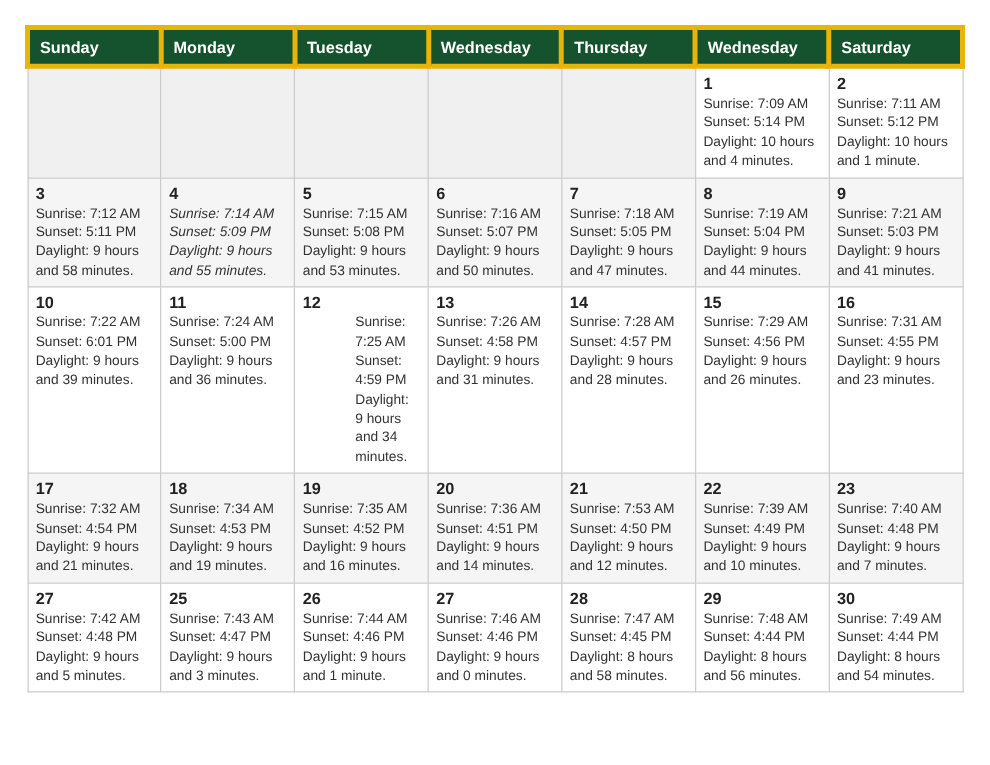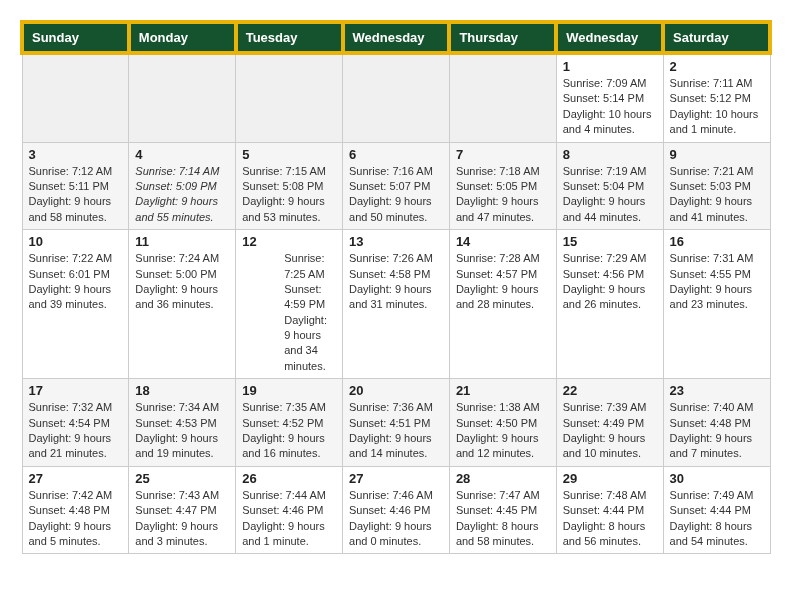--- a/index.html
+++ b/index.html
@@ -165,21 +165,21 @@
 Daylight: 9 hours and 16 minutes.</div>
           </td>
           <td>
             <span class="day-num">20</span>
             <div class="day-info" style="white-space: pre-line;">Sunrise: 7:36 AM
 Sunset: 4:51 PM
 Daylight: 9 hours and 14 minutes.</div>
           </td>
           <td>
             <span class="day-num">21</span>
-            <div class="day-info" style="white-space: pre-line;">Sunrise: 1:38 AM
+            <div class="day-info" style="white-space: pre-line;">Sunrise: 7:53 AM
 Sunset: 4:50 PM
 Daylight: 9 hours and 12 minutes.</div>
           </td>
           <td>
             <span class="day-num">22</span>
             <div class="day-info" style="white-space: pre-line;">Sunrise: 7:39 AM
 Sunset: 4:49 PM
 Daylight: 9 hours and 10 minutes.</div>
           </td>
           <td>

